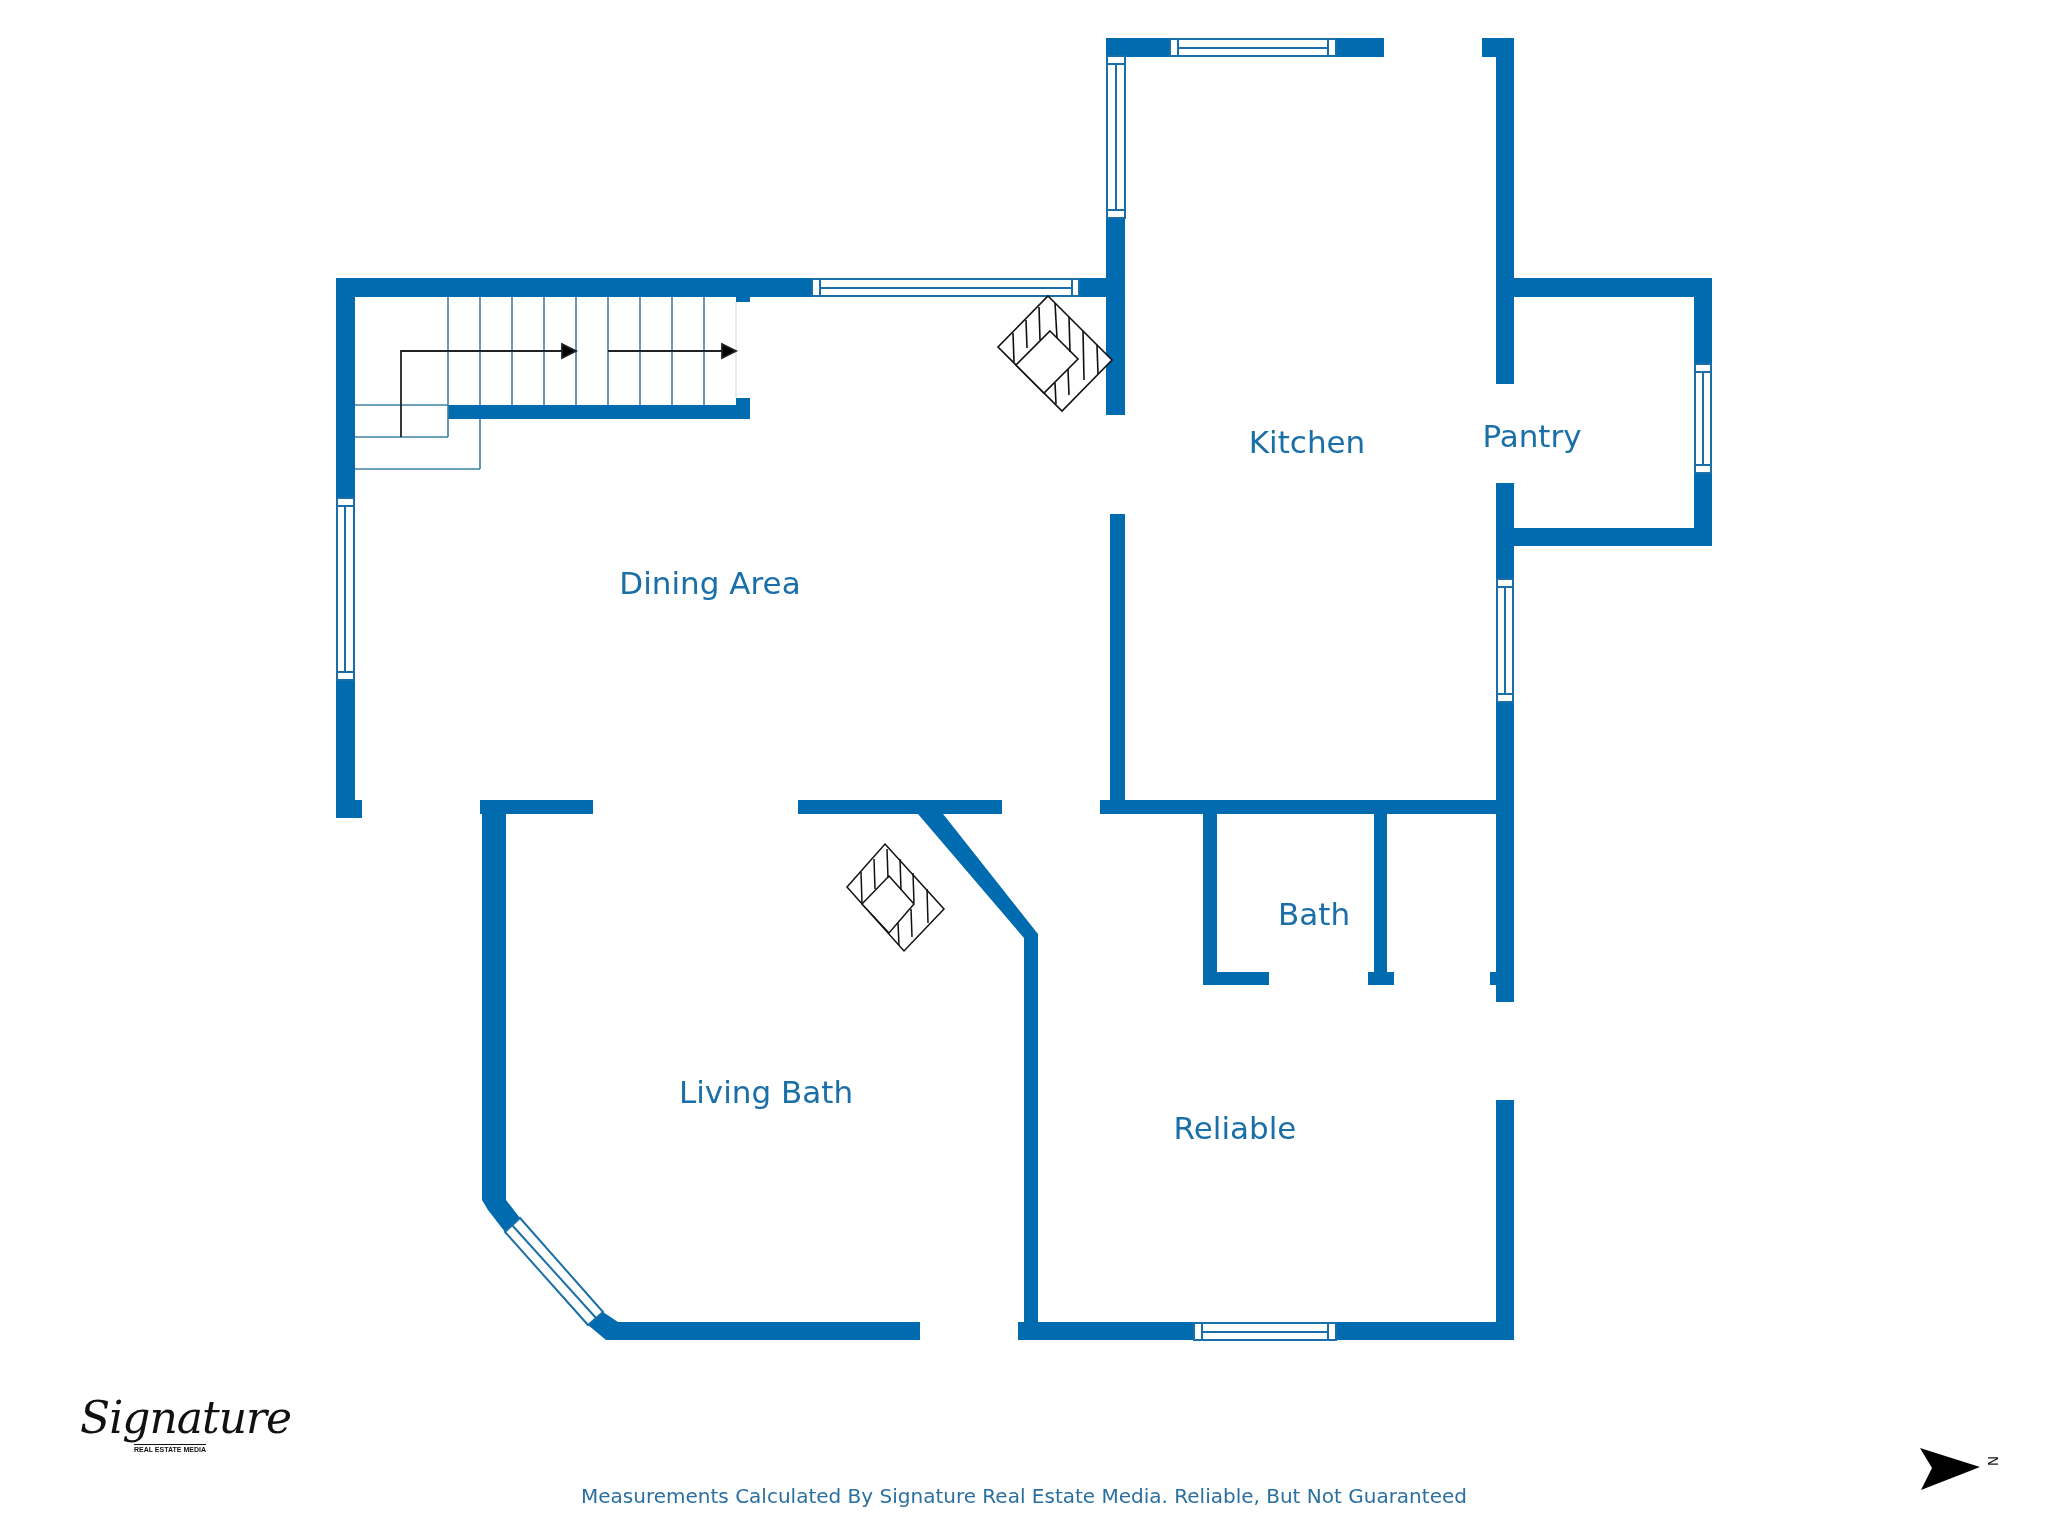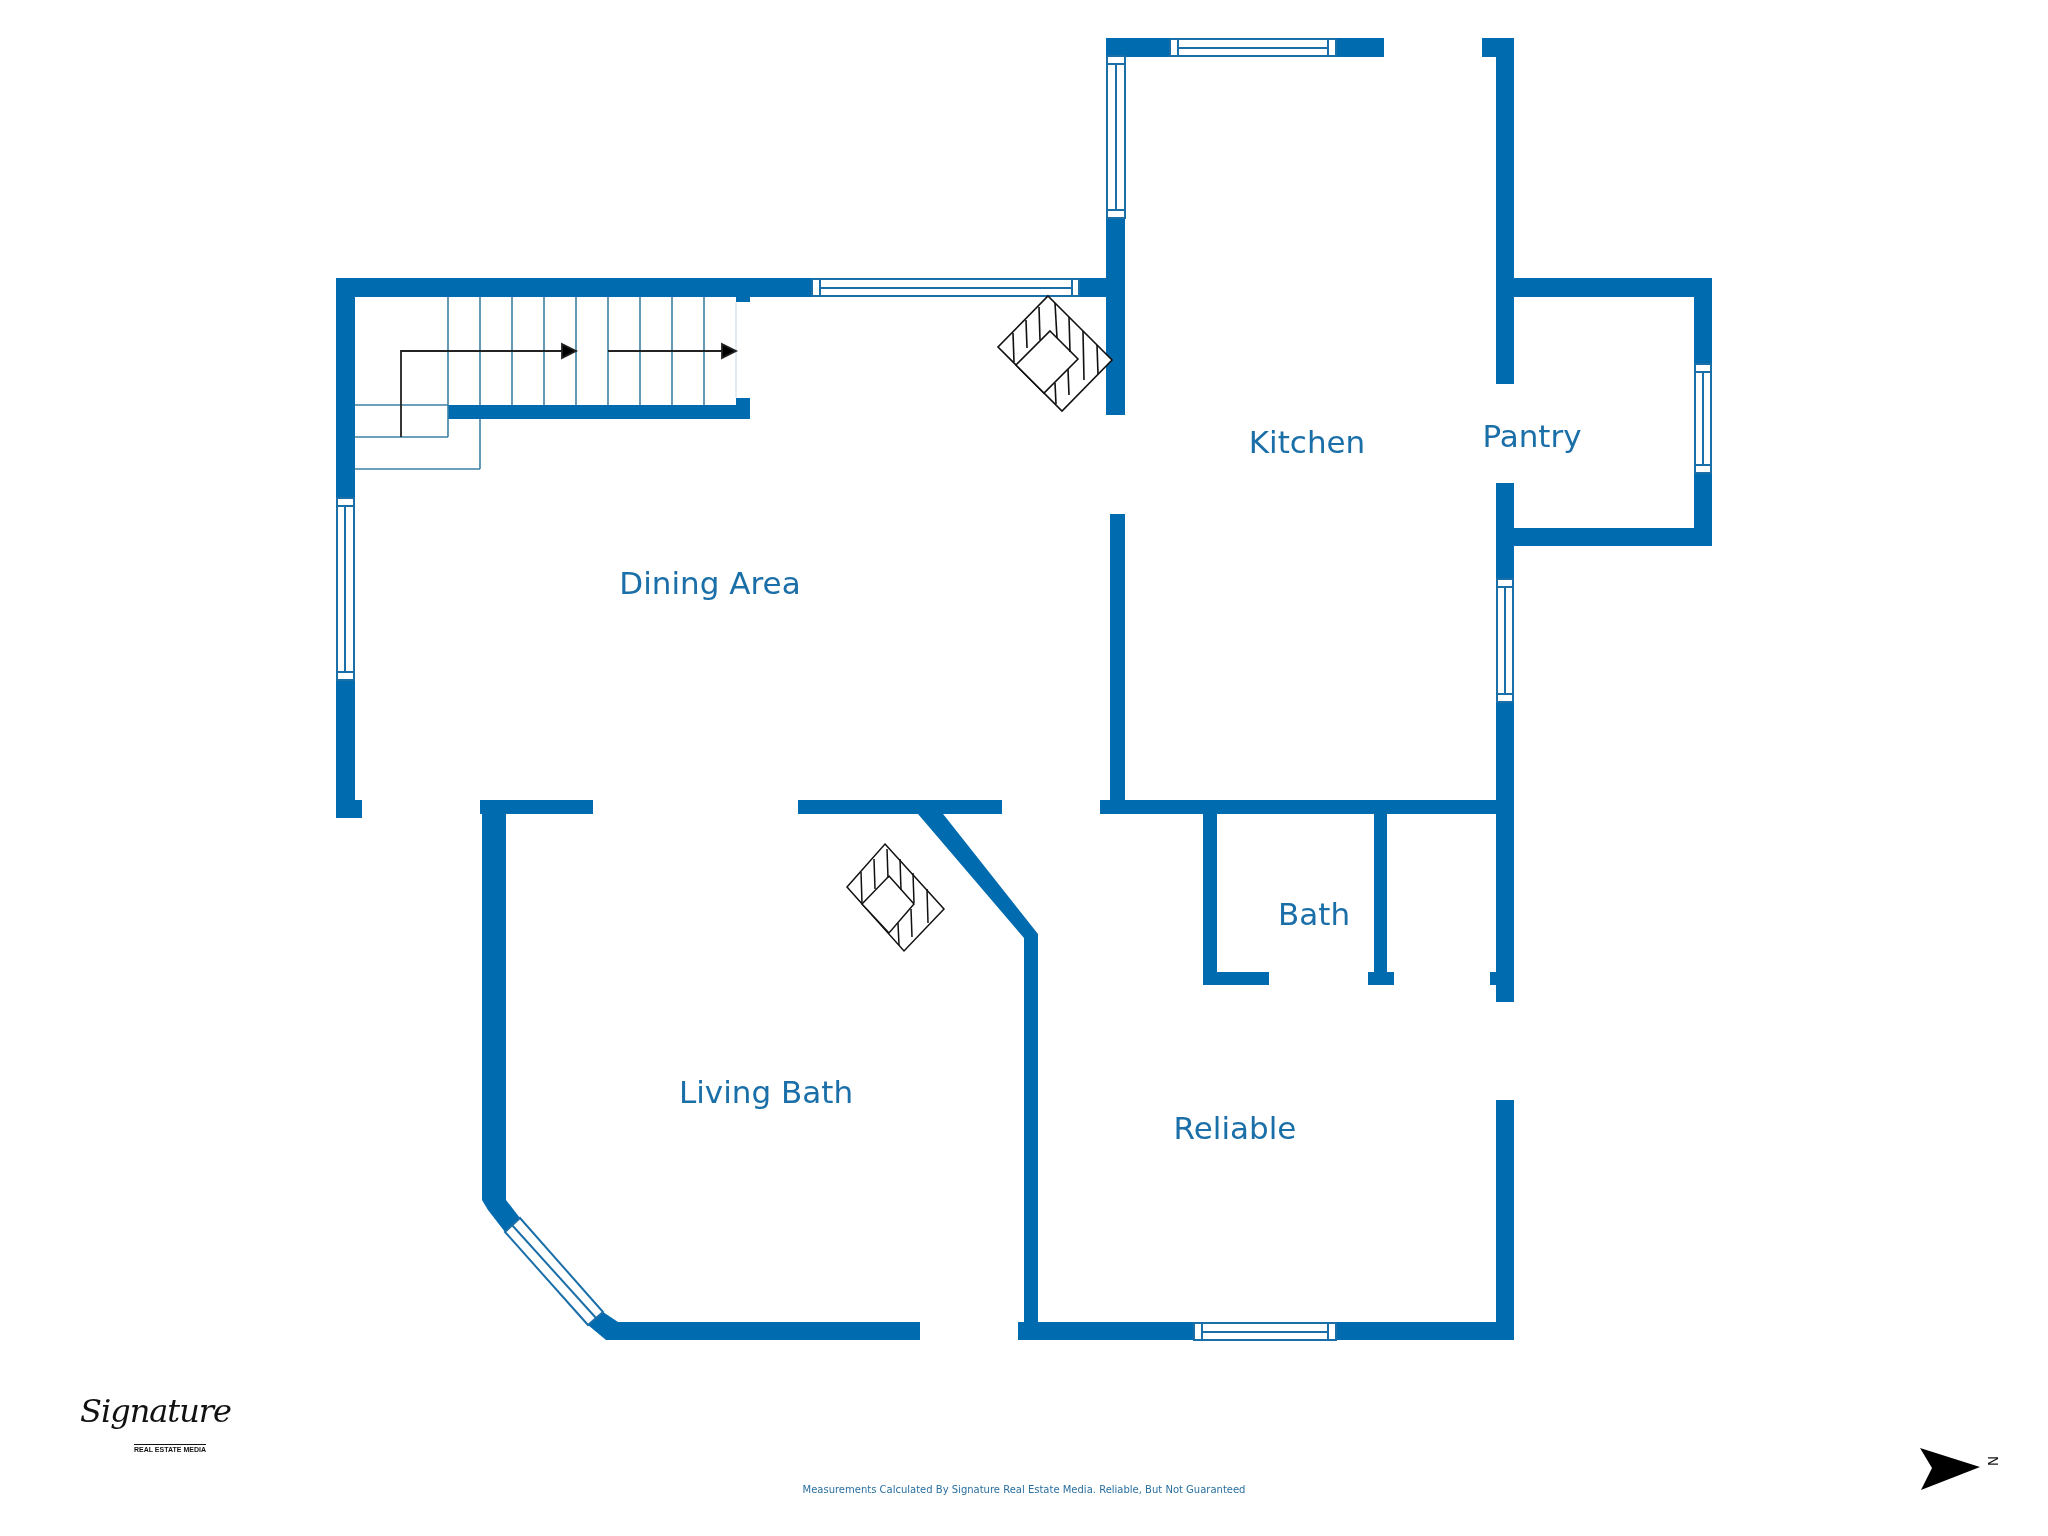--- a/index.html
+++ b/index.html
@@ -1,21 +1,21 @@
 <!DOCTYPE html>
 <html><head>
 <meta charset="utf-8">
 <style>
   html, body { margin:0; padding:0; background:#ffffff; }
   body { width:2048px; height:1536px; position:relative; overflow:hidden; font-family:"DejaVu Sans", sans-serif; }
   #plan { position:absolute; left:0; top:0; width:2048px; height:1536px; }
   .room-label { position:absolute; color:#1a6fa8; font-family:"DejaVu Sans", sans-serif; font-size:31px; white-space:nowrap; transform:translate(-50%,-50%); }
-  .disclaimer { position:absolute; left:1024px; top:1484px; transform:translateX(-50%); color:#2a6f9f; font-family:"DejaVu Sans", sans-serif; font-size:10px; white-space:nowrap; }
+  .disclaimer { position:absolute; left:1024px; top:1484px; transform:translateX(-50%); color:#2a6f9f; font-family:"DejaVu Sans", sans-serif; font-size:20px; white-space:nowrap; }
   .logo { position:absolute; left:72px; top:1392px; width:140px; height:70px; }
-  .logo-script { position:absolute; left:8px; top:0px; font-family:"DejaVu Serif", serif; font-style:italic; font-size:32px; color:#111; letter-spacing:-1px; }
+  .logo-script { position:absolute; left:8px; top:0px; font-family:"DejaVu Serif", serif; font-style:italic; font-size:44px; color:#111; letter-spacing:-1px; }
   .logo-sub { position:absolute; left:62px; top:52px; font-family:"Liberation Sans", sans-serif; font-weight:bold; font-size:7px; color:#111; border-top:1.5px solid #111; padding-top:1px; white-space:nowrap; }
   .compass { position:absolute; left:1916px; top:1440px; width:90px; height:60px; }
   .compass-letter { position:absolute; left:1988px; top:1453px; font-family:"DejaVu Sans", sans-serif; font-size:14px; color:#111; transform:rotate(90deg); }
 </style>
 </head>
 <body>
 
 <svg id="plan" viewBox="0 0 2048 1536" xmlns="http://www.w3.org/2000/svg">
   <g fill="#006bae">
 

